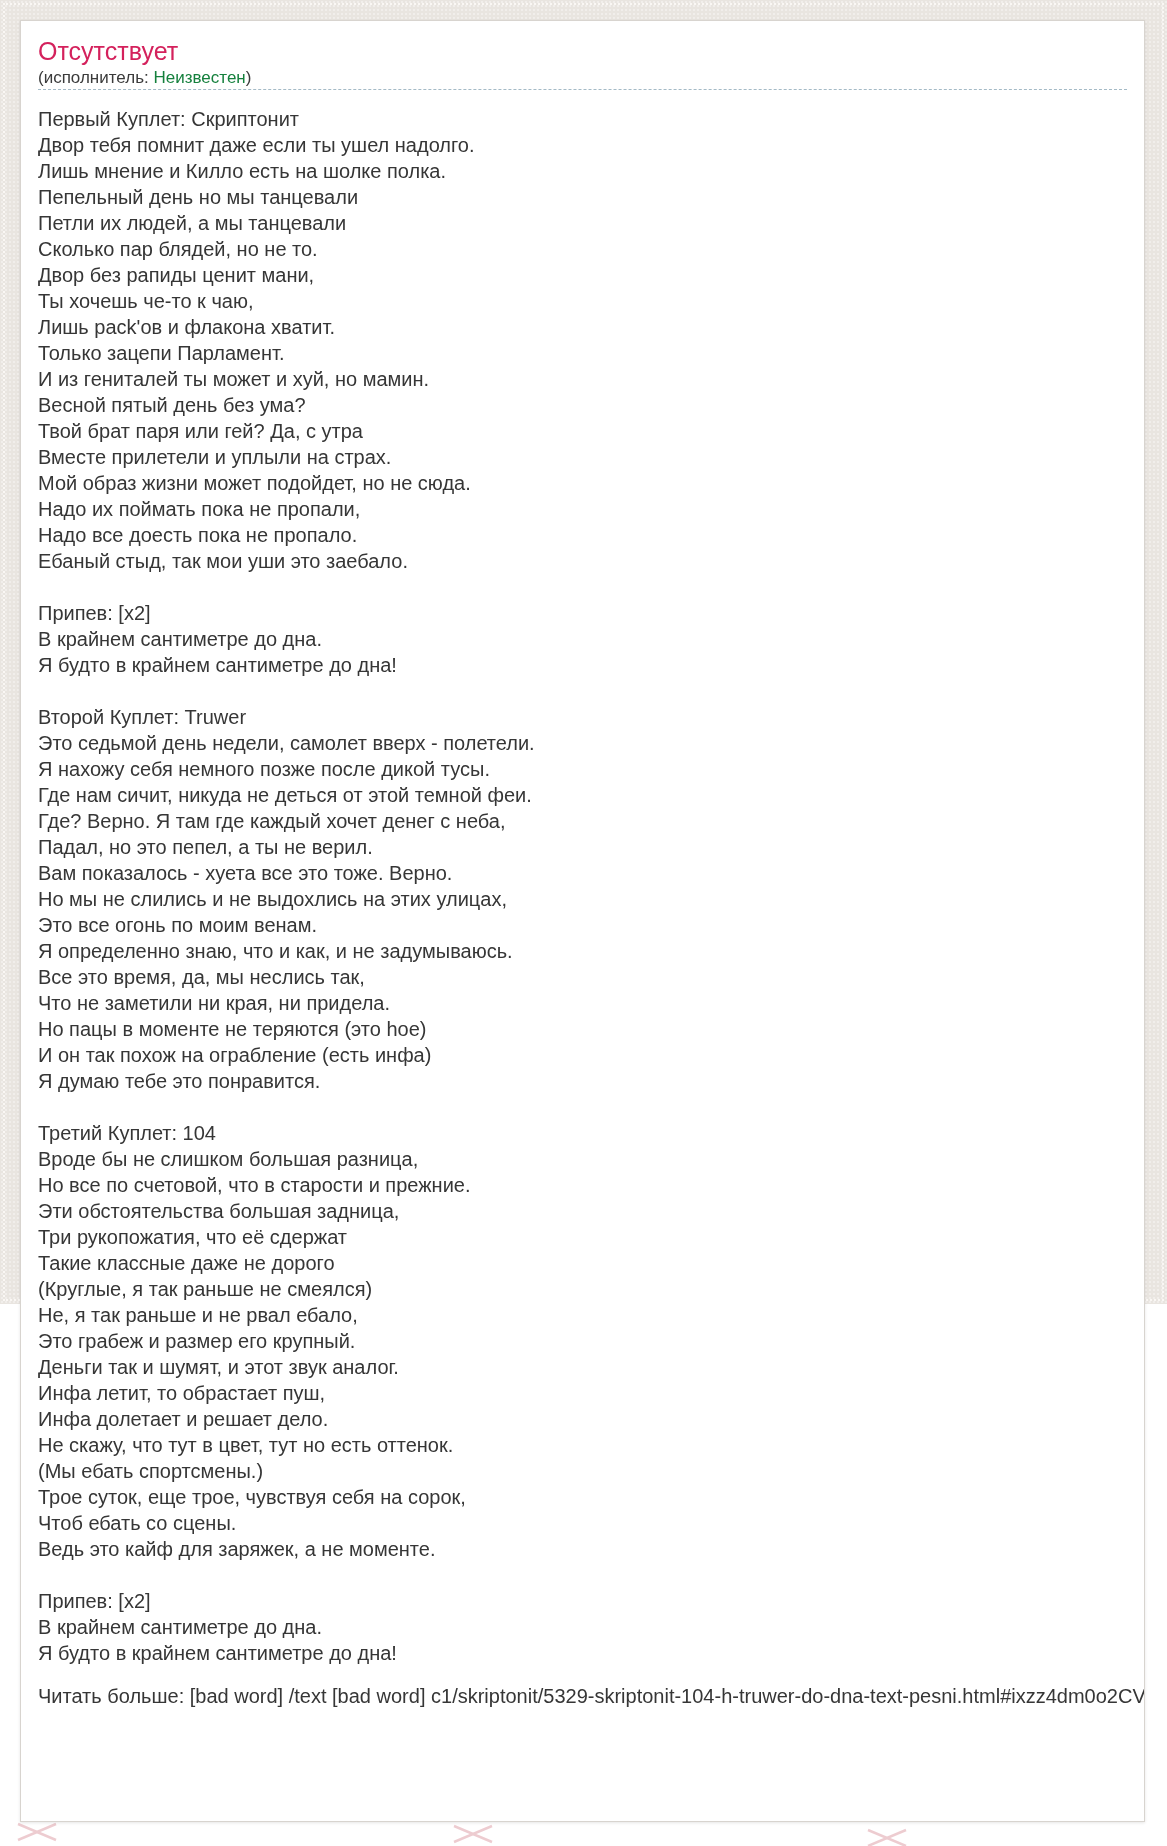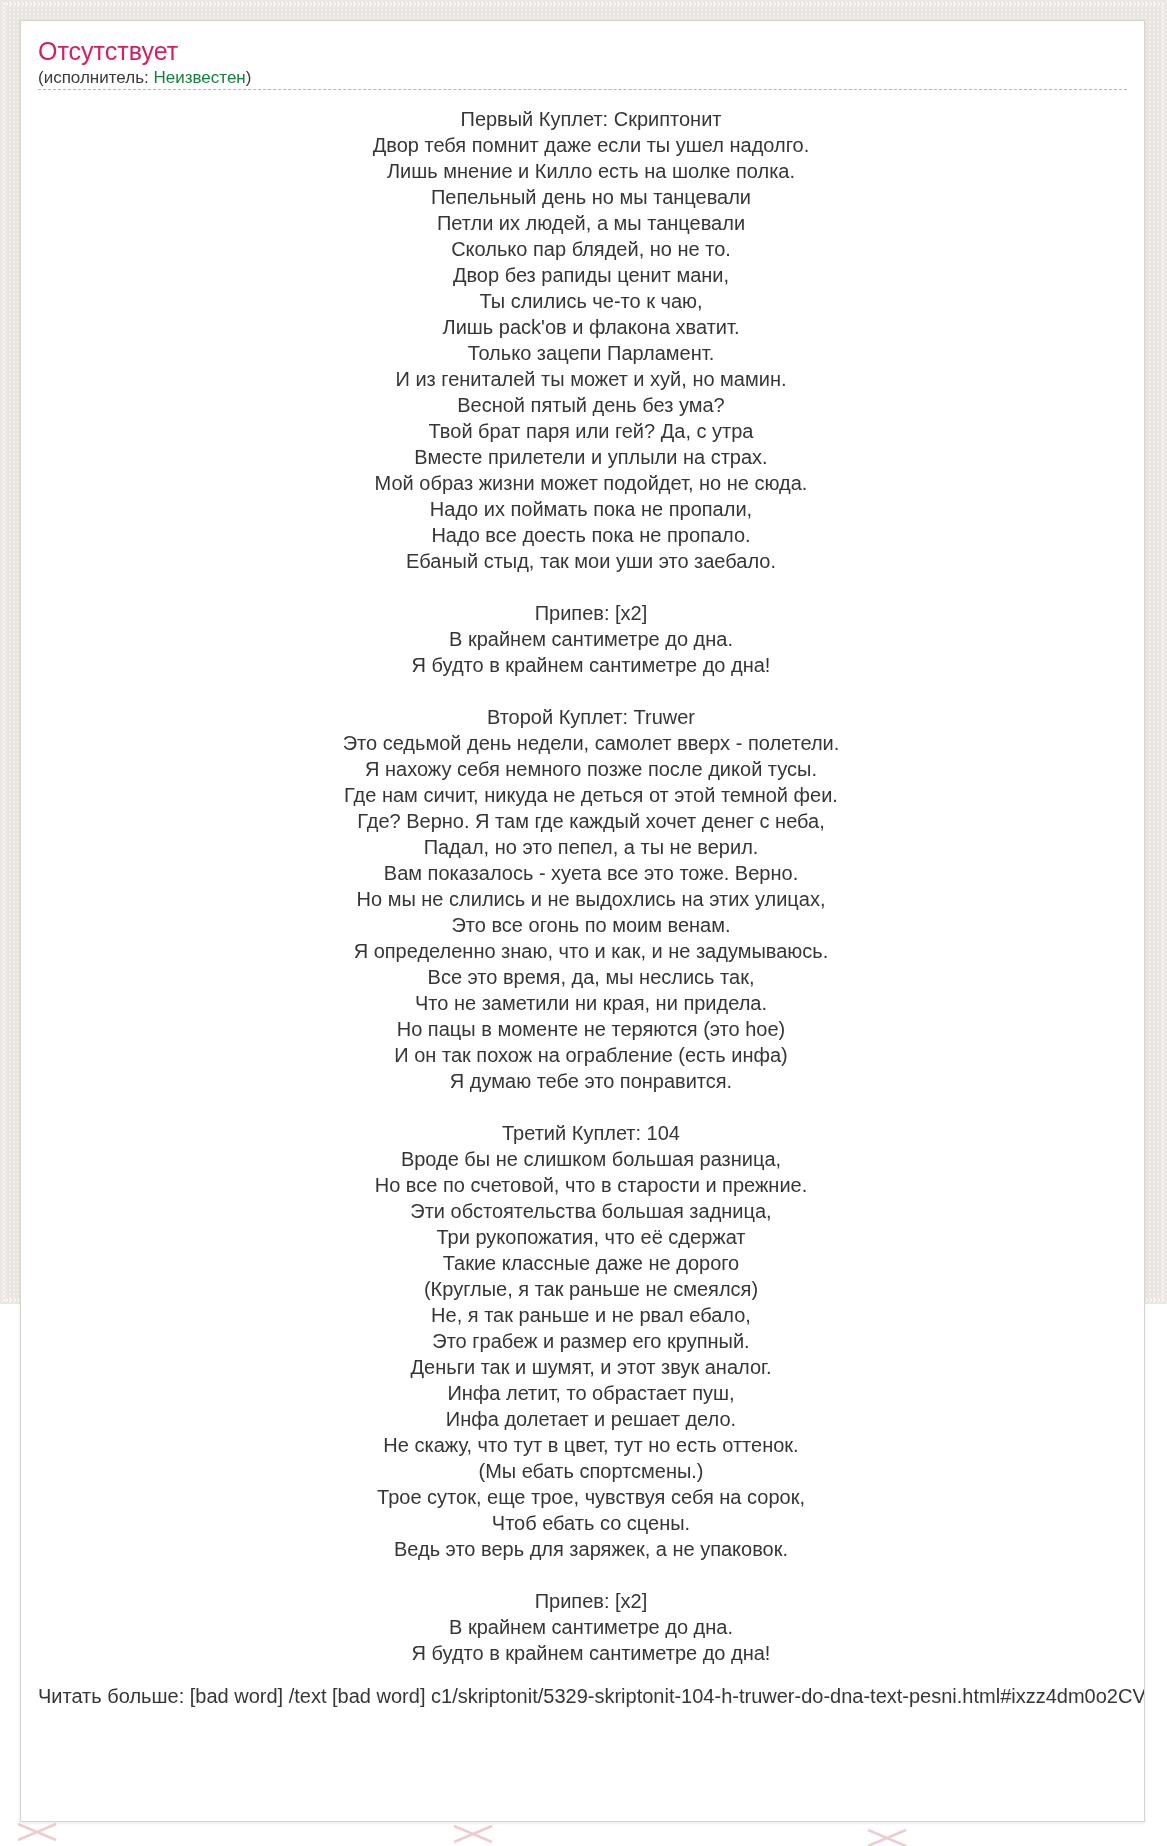--- a/index.html
+++ b/index.html
@@ -64,21 +64,21 @@
     border-bottom: 1px dashed #a4bac6;
   }
   .lyrics {
     margin-top: 16px;
     font-size: 20px;
     line-height: 26px;
     color: #363636;
   }
   .stanza { margin: 0 0 26px 0; }
   .stanza:last-child { margin-bottom: 0; }
-  .line { white-space: nowrap; text-align: center; }
+  .line { white-space: nowrap; }
   .read-more {
     margin-top: 17px;
     font-size: 20px;
     line-height: 26px;
     color: #363636;
     white-space: nowrap;
   }
 </style>
 </head>
 <body>
@@ -105,21 +105,21 @@
     <div class="separator"></div>
     <div class="lyrics">
         <div class="stanza">
           <div class="line">Первый Куплет: Скриптонит</div>
           <div class="line">Двор тебя помнит даже если ты ушел надолго.</div>
           <div class="line">Лишь мнение и Килло есть на шолке полка.</div>
           <div class="line">Пепельный день но мы танцевали</div>
           <div class="line">Петли их людей, а мы танцевали</div>
           <div class="line">Сколько пар блядей, но не то.</div>
           <div class="line">Двор без рапиды ценит мани,</div>
-          <div class="line">Ты слились че-то к чаю,</div>
+          <div class="line">Ты хочешь че-то к чаю,</div>
           <div class="line">Лишь pack'ов и флакона хватит.</div>
           <div class="line">Только зацепи Парламент.</div>
           <div class="line">И из гениталей ты может и хуй, но мамин.</div>
           <div class="line">Весной пятый день без ума?</div>
           <div class="line">Твой брат паря или гей? Да, с утра</div>
           <div class="line">Вместе прилетели и уплыли на страх.</div>
           <div class="line">Мой образ жизни может подойдет, но не сюда.</div>
           <div class="line">Надо их поймать пока не пропали,</div>
           <div class="line">Надо все доесть пока не пропало.</div>
           <div class="line">Ебаный стыд, так мои уши это заебало.</div>
@@ -156,21 +156,21 @@
           <div class="line">(Круглые, я так раньше не смеялся)</div>
           <div class="line">Не, я так раньше и не рвал ебало,</div>
           <div class="line">Это грабеж и размер его крупный.</div>
           <div class="line">Деньги так и шумят, и этот звук аналог.</div>
           <div class="line">Инфа летит, то обрастает пуш,</div>
           <div class="line">Инфа долетает и решает дело.</div>
           <div class="line">Не скажу, что тут в цвет, тут но есть оттенок.</div>
           <div class="line">(Мы ебать спортсмены.)</div>
           <div class="line">Трое суток, еще трое, чувствуя себя на сорок,</div>
           <div class="line">Чтоб ебать со сцены.</div>
-          <div class="line">Ведь это верь для заряжек, а не упаковок.</div>
+          <div class="line">Ведь это кайф для заряжек, а не моменте.</div>
         </div>
         <div class="stanza">
           <div class="line">Припев: [x2]</div>
           <div class="line">В крайнем сантиметре до дна.</div>
           <div class="line">Я будто в крайнем сантиметре до дна!</div>
         </div>
       </div>
     <div class="read-more">Читать больше: [bad word] /text [bad word] c1/skriptonit/5329-skriptonit-104-h-truwer-do-dna-text-pesni.html#ixzz4dm0o2CVd</div>
   </div>
 </div>

